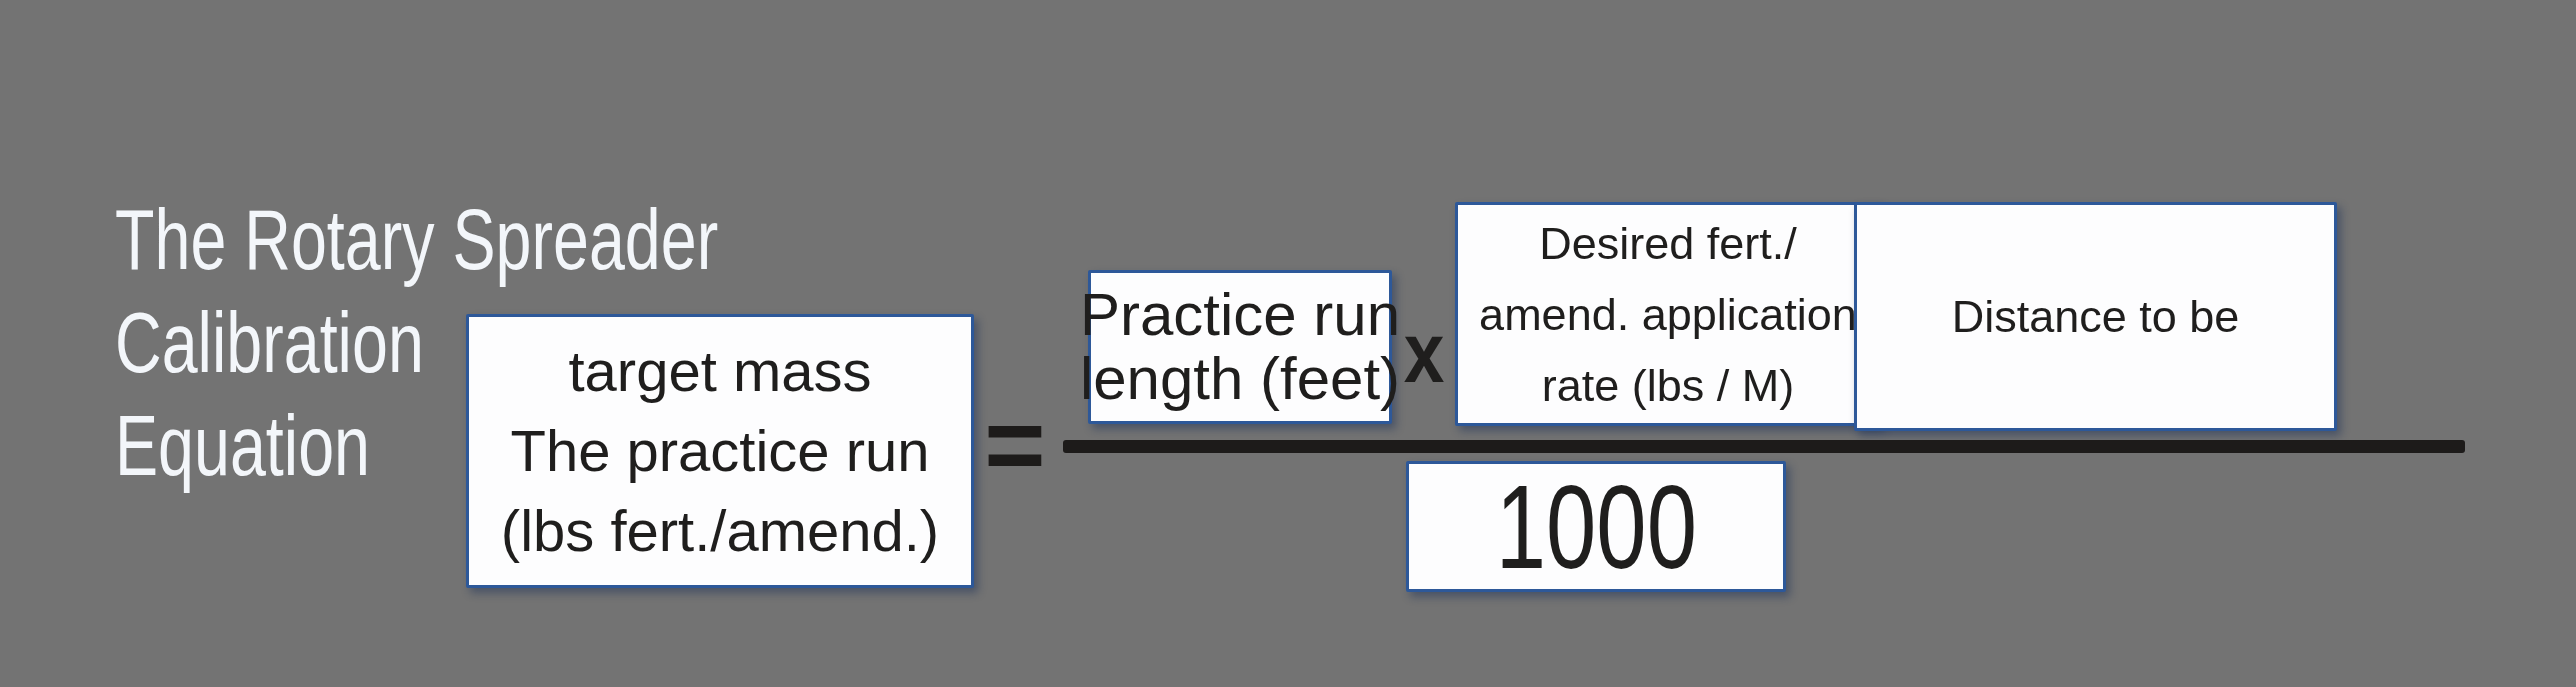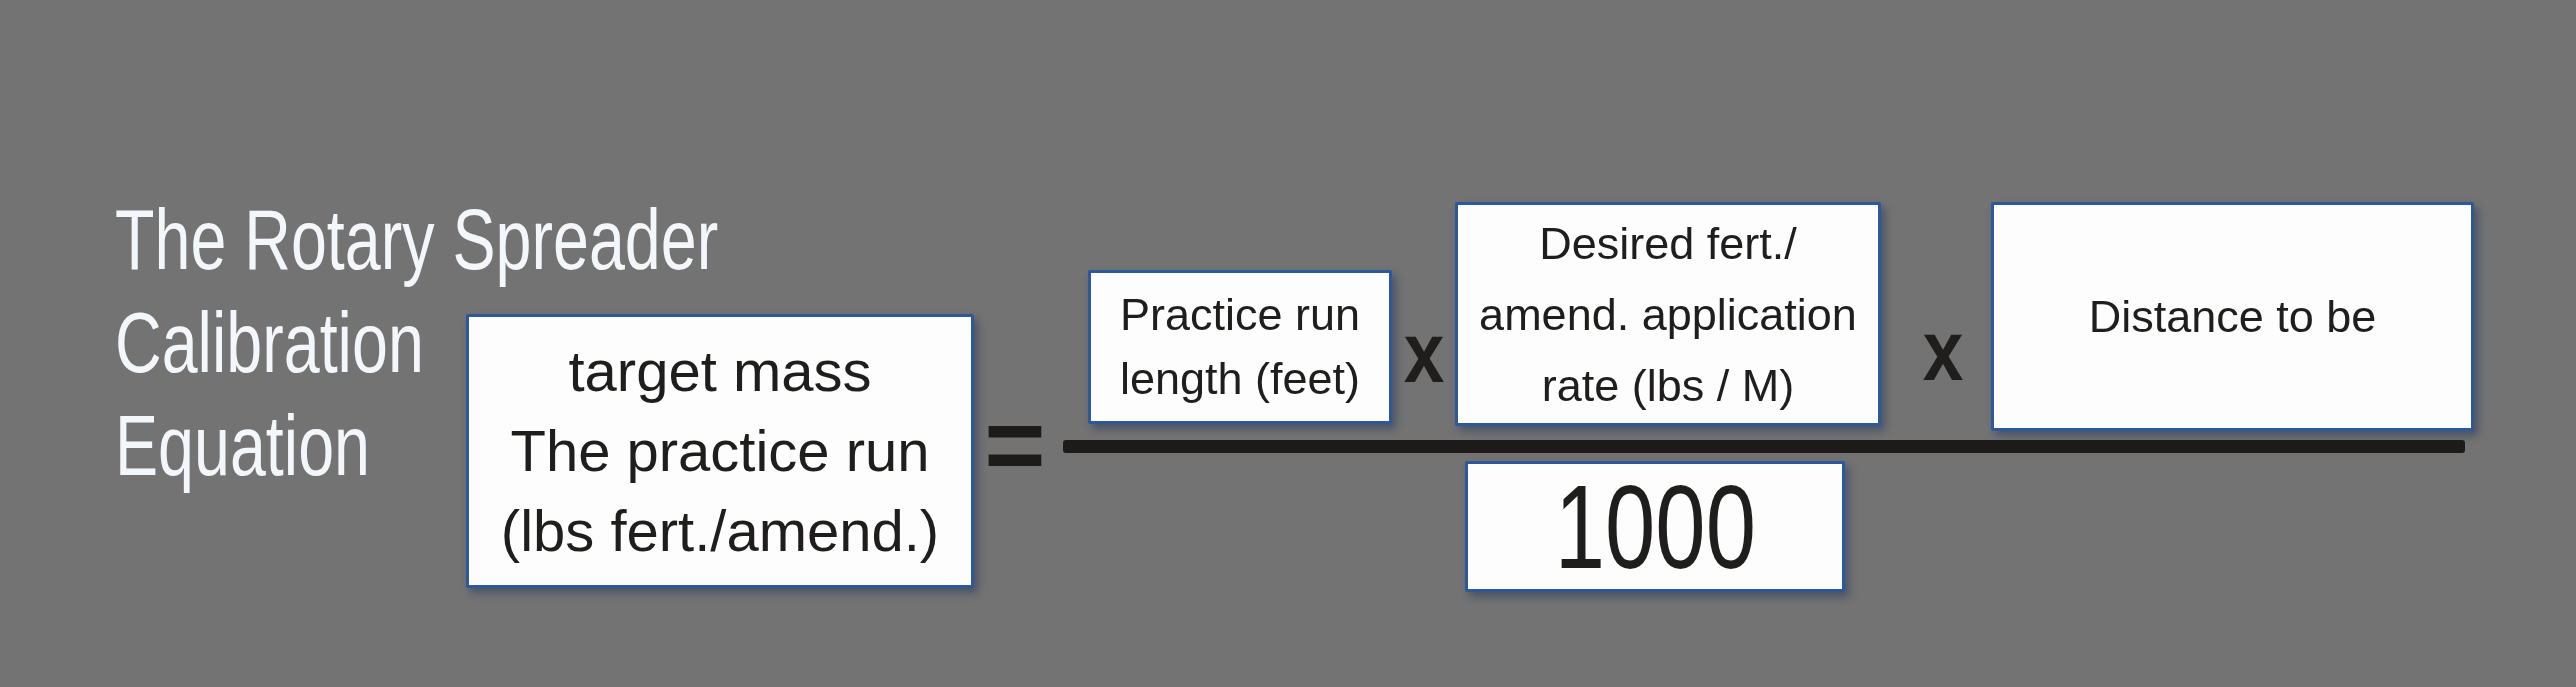--- a/index.html
+++ b/index.html
@@ -42,32 +42,32 @@
     color: #1f1e1d;
     white-space: nowrap;
   }
 
   .result-box {
     left: 466px; top: 314px; width: 508px; height: 274px;
     font-size: 58px; line-height: 80px;
   }
   .practice-box {
     left: 1088px; top: 270px; width: 304px; height: 154px;
-    font-size: 45px; line-height: 64px;
+    font-size: 60px; line-height: 64px;
   }
   .rate-box {
     left: 1455px; top: 202px; width: 426px; height: 224px;
     font-size: 45px; line-height: 71px;
   }
   .distance-box {
-    left: 1991px; top: 202px; width: 483px; height: 229px;
+    left: 1854px; top: 202px; width: 483px; height: 229px;
     font-size: 45px; line-height: 72px;
   }
   .denom-box {
-    left: 1465px; top: 461px; width: 380px; height: 131px;
+    left: 1406px; top: 461px; width: 380px; height: 131px;
   }
   .denom-box .denom-value {
     font-size: 119px;
     line-height: 131px;
     transform: scaleX(0.76);
     transform-origin: center;
     color: #1f1e1d;
   }
 
   

